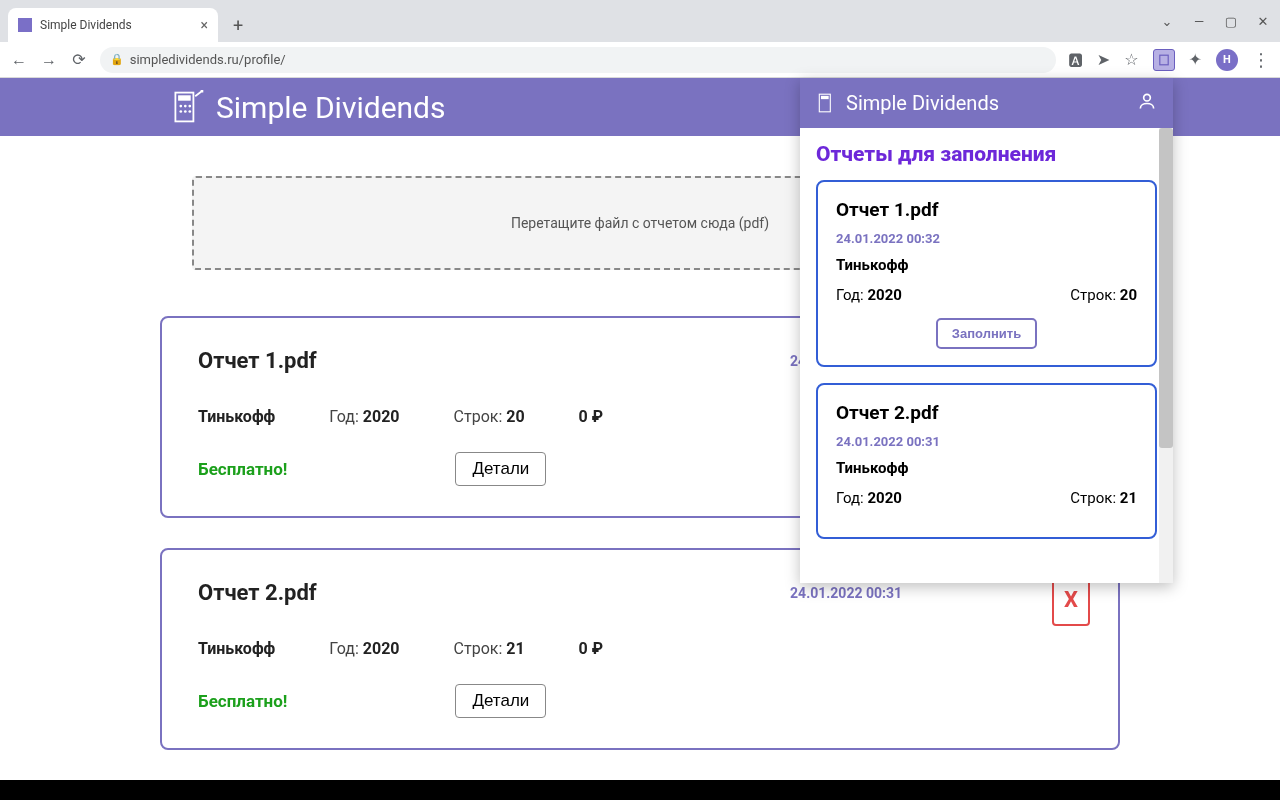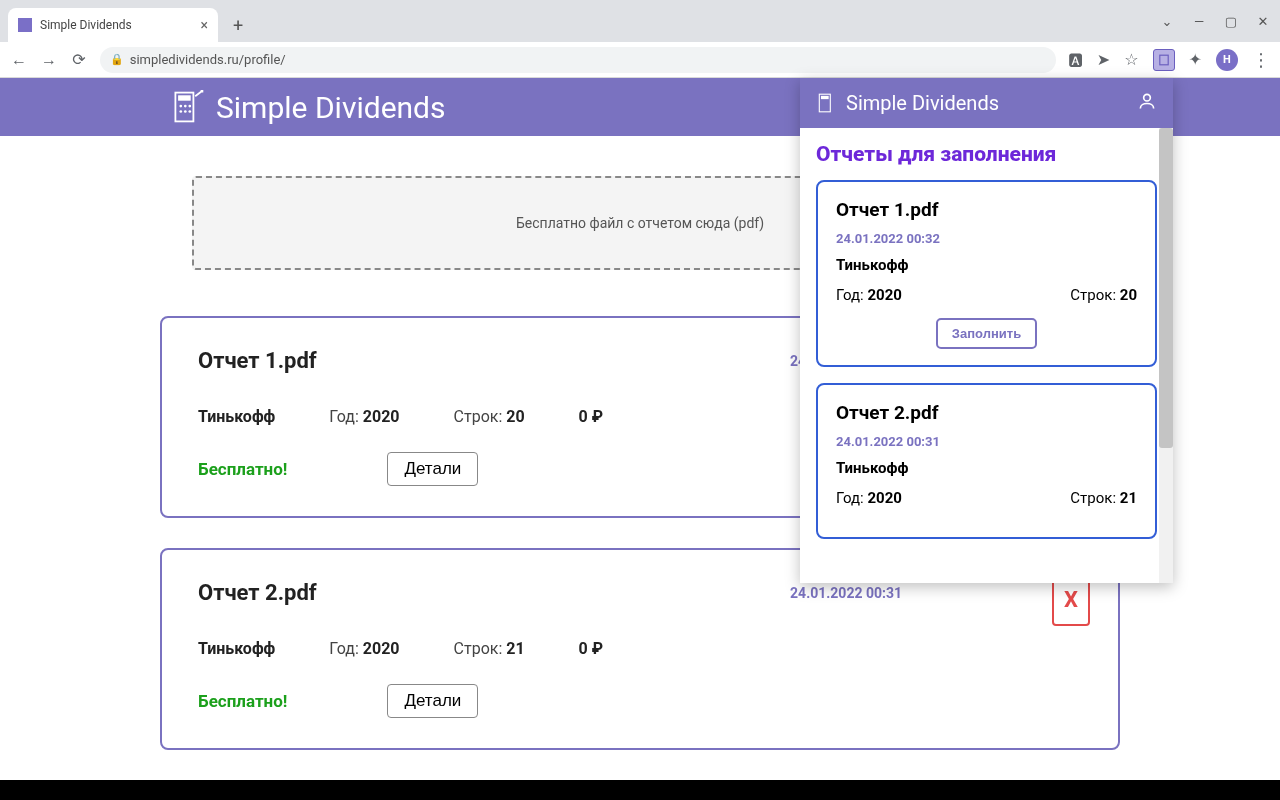--- a/index.html
+++ b/index.html
@@ -181,35 +181,35 @@
     margin-top: 34px;
     font-size: 16px;
     color: #222;
   }
   .rc-row .lbl { color:#444; }
   .rc-row .val { font-weight: 700; }
   .rc-bottom {
     display: flex;
     align-items: center;
     margin-top: 26px;
-    gap: 36px;
+    gap: 48px;
   }
   .free {
     color: #1ca01c;
     font-weight: 700;
     font-size: 17px;
   }
   .btn-outline-gray {
     border: 1px solid #888;
     background: #fff;
     padding: 6px 16px;
     font-size: 17px;
     border-radius: 4px;
     cursor: pointer;
-    margin-left: 64px;
+    margin-left: 120px;
   }
   .close-x {
     position: absolute;
     right: 28px;
     top: 22px;
     width: 38px;
     height: 54px;
     border: 2px solid #e34a4a;
     color: #e34a4a;
     border-radius: 4px;
@@ -346,21 +346,21 @@
       <span>Simple Dividends</span>
     </div>
     <div class="site-nav">
       <a>Главная</a>
       <a>О продукте</a>
     </div>
   </div>
 
   <div class="page-body">
     <div class="dropzone">
-      <span>Бесплатно файл с отчетом сюда (pdf)</span>
+      <span>Перетащите файл с отчетом сюда (pdf)</span>
     </div>
 
     <div class="report-card">
       <div class="rc-top">
         <span class="rc-title">Отчет 1.pdf</span>
         <span class="rc-date">24.01.2022 00:32</span>
       </div>
       <div class="rc-row">
         <span><span class="val">Тинькофф</span></span>
         <span><span class="lbl">Год:</span> <span class="val">2020</span></span>

